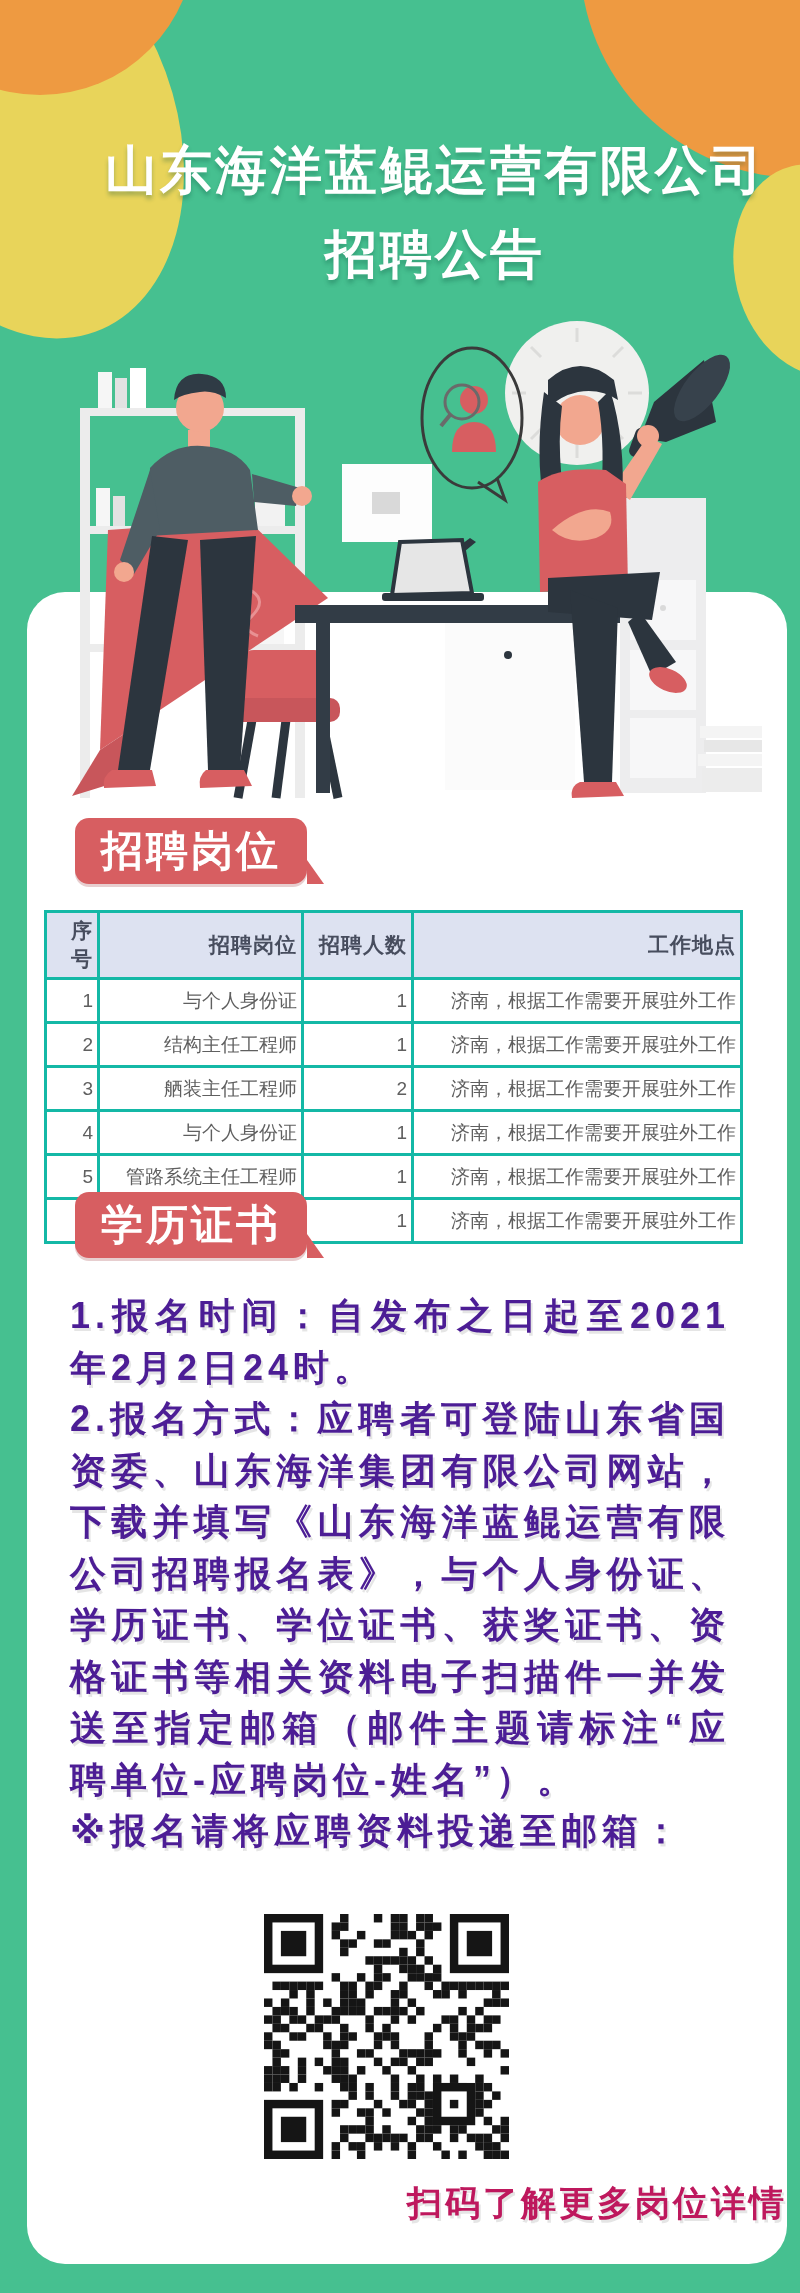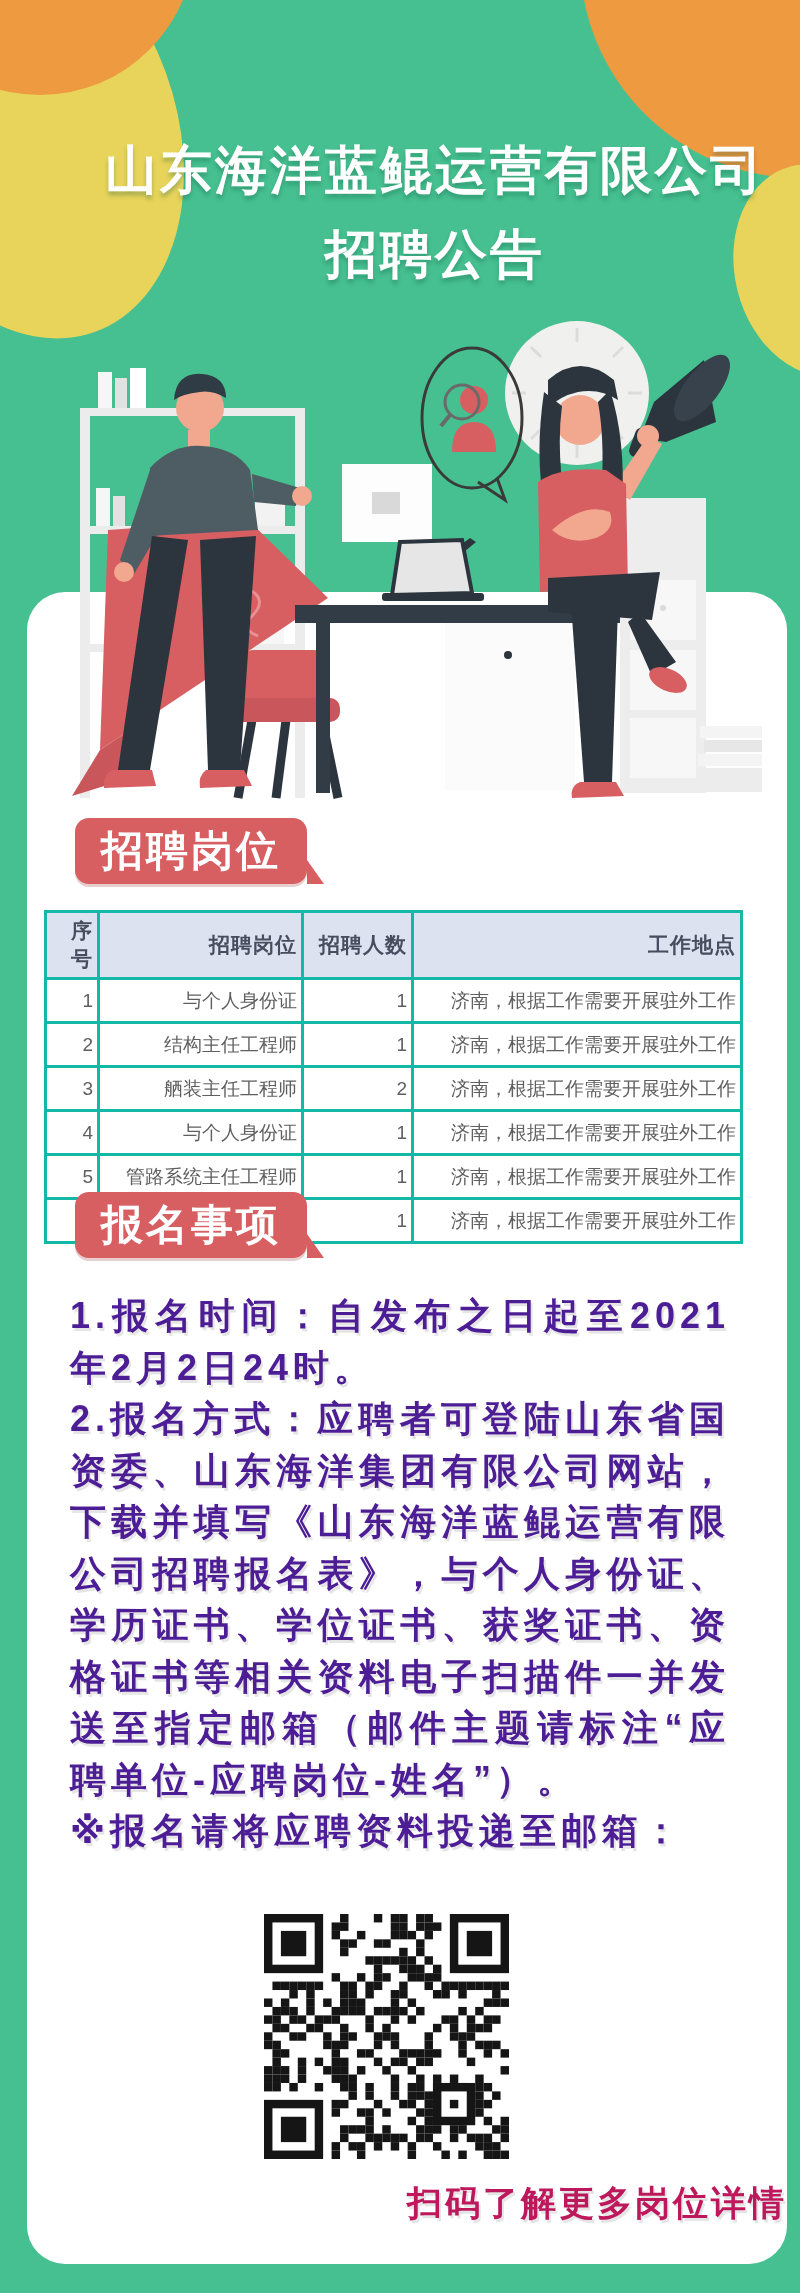--- a/index.html
+++ b/index.html
@@ -115,21 +115,21 @@
       <tr>
         <td>6</td>
             <td>通风空调主任工程师</td>
             <td>1</td>
             <td>济南，根据工作需要开展驻外工作</td>
       </tr>
     </tbody>
       </table>
 
     <div class="badge badge-signup">
-      <span>报名事项</span>
+      <span>学历证书</span>
     </div>
 
     <div class="signup-text">
       <p>1.报名时间：自发布之日起至2021年2月2日24时。</p>
       <p>2.报名方式：应聘者可登陆山东省国资委、山东海洋集团有限公司网站，下载并填写《山东海洋蓝鲲运营有限公司招聘报名表》，与个人身份证、学历证书、学位证书、获奖证书、资格证书等相关资料电子扫描件一并发送至指定邮箱（邮件主题请标注“应聘单位-应聘岗位-姓名”）。</p>
       <p>※报名请将应聘资料投递至邮箱：</p>
     </div>
 
     <div class="qr">
         <svg width="245" height="245" viewBox="0 0 245 245" fill="#151515">

